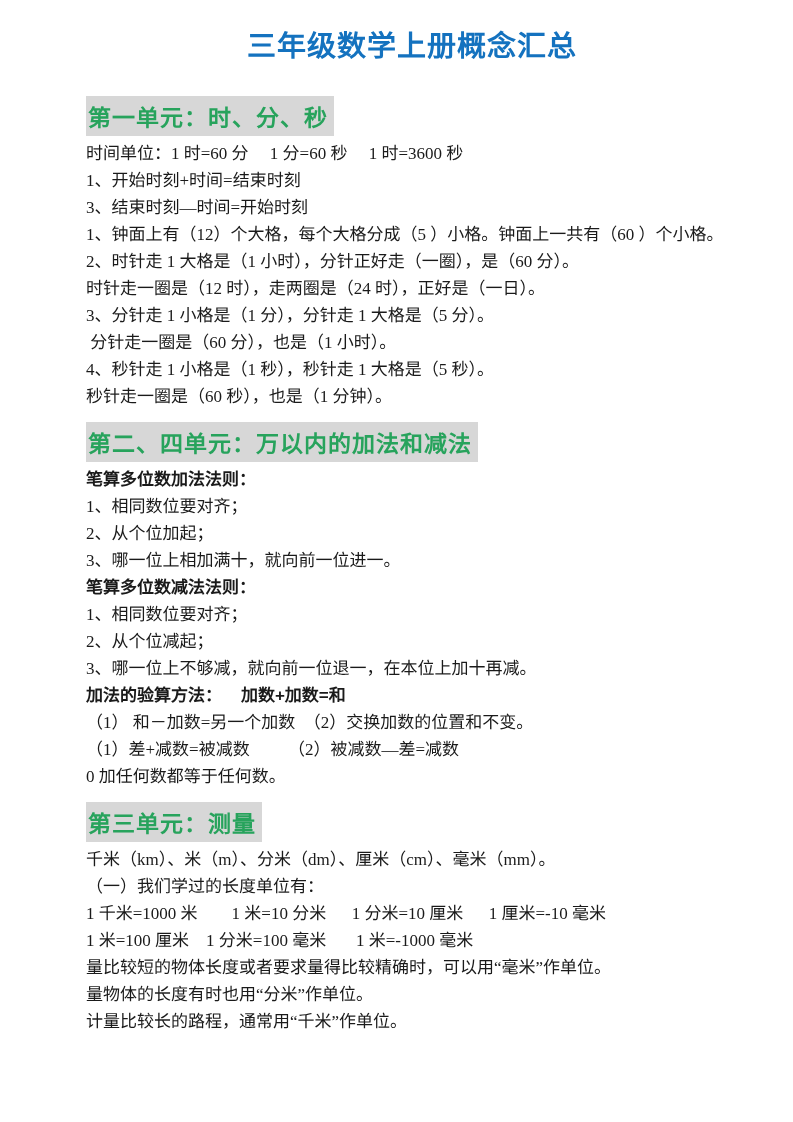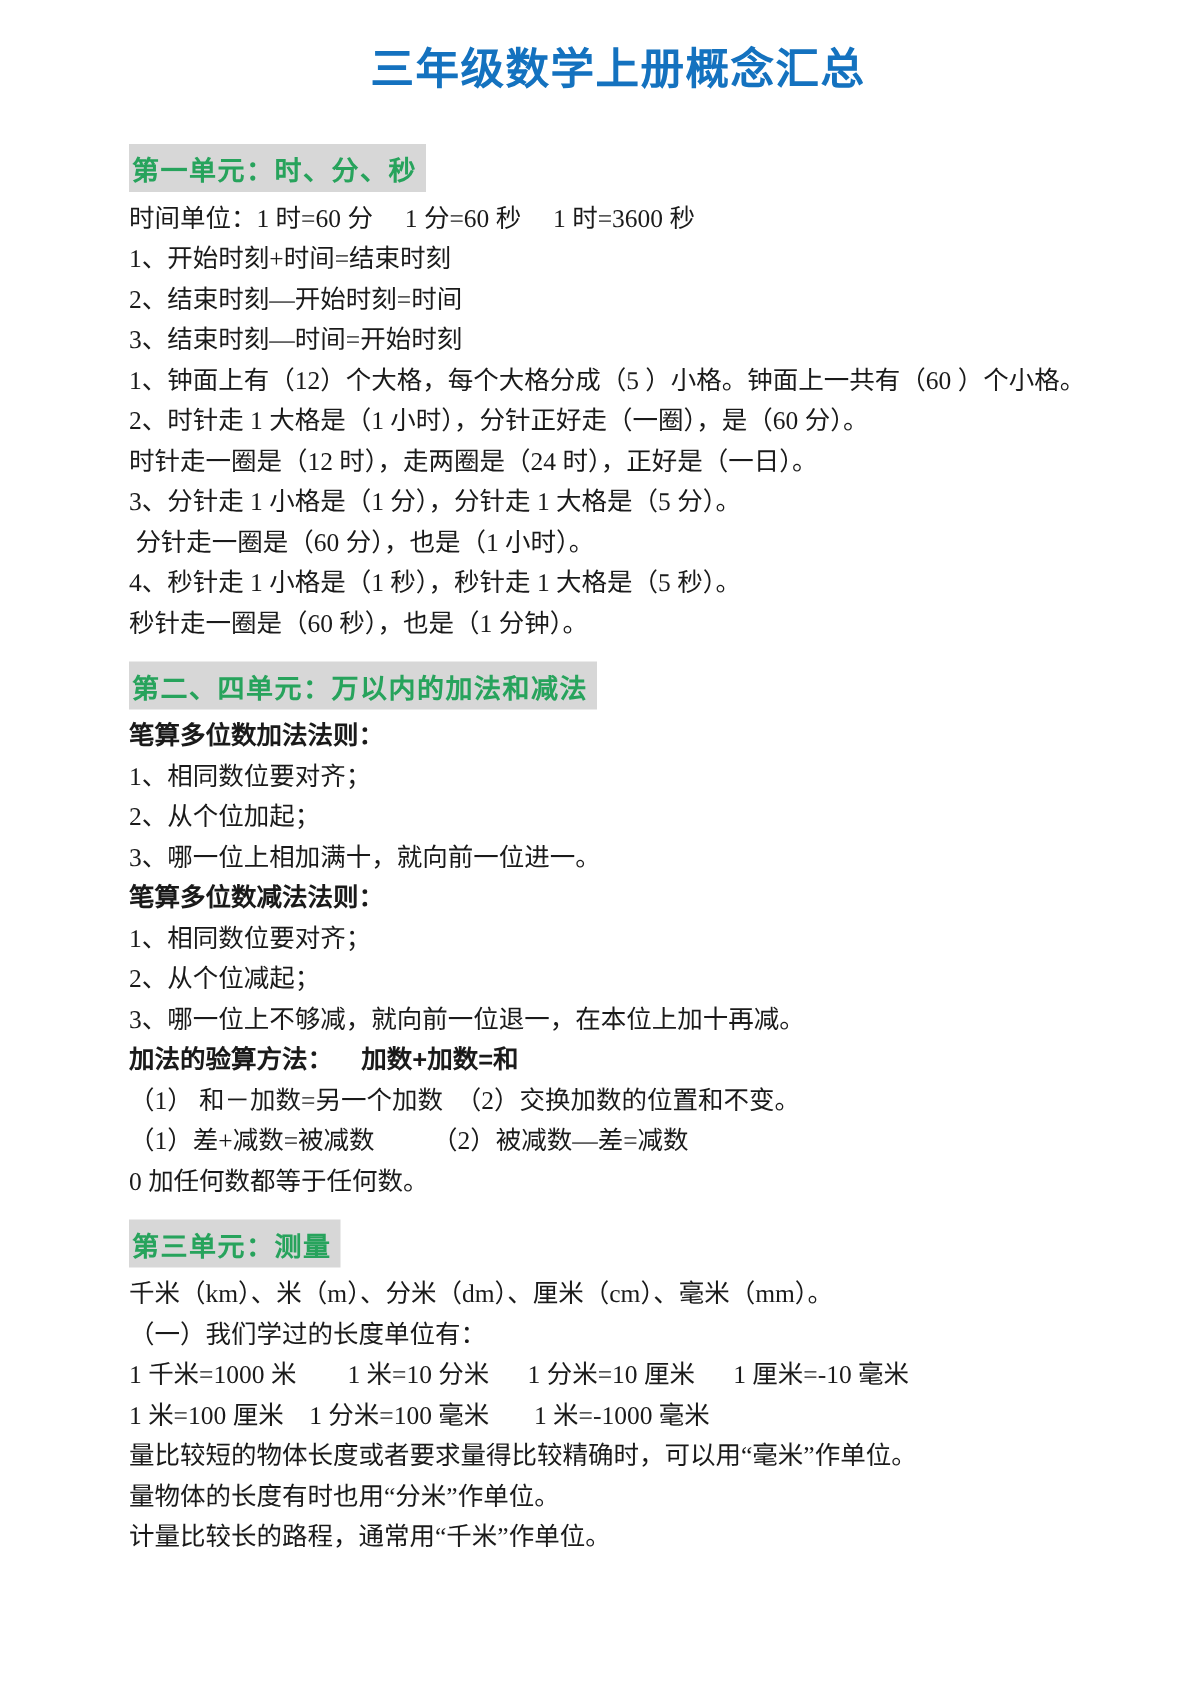--- a/index.html
+++ b/index.html
@@ -34,21 +34,21 @@
   .section{margin:0;}
   .section + .section{margin-top:12px;}
   .section-heading{
     display:inline-block;
     margin:0 0 4px 0;
     padding:3px 6px 3px 2px;
     background:var(--heading-highlight);
     color:var(--heading);
     font-family:"Liberation Sans","DejaVu Sans",sans-serif;
     font-weight:bold;
-    font-size:18px;
+    font-size:23px;
     letter-spacing:1px;
   }
   .line{
     margin:0;
     font-size:17px;
     line-height:27px;
     white-space:pre-wrap;
     color:var(--body-text);
   }
   .line.bold{
@@ -60,21 +60,20 @@
 <body>
 
 <div class="page">
 
   <h1 class="doc-title">三年级数学上册概念汇总</h1>
 
   <div class="section">
     <h2 class="section-heading">第一单元：时、分、秒</h2>
     <p class="line">时间单位：1 时=60 分     1 分=60 秒     1 时=3600 秒</p>
     <p class="line">1、开始时刻+时间=结束时刻</p>
-    <p class="line">2、结束时刻—开始时刻=时间</p>
     <p class="line">3、结束时刻—时间=开始时刻</p>
     <p class="line">1、钟面上有（12）个大格，每个大格分成（5 ）小格。钟面上一共有（60 ）个小格。</p>
     <p class="line">2、时针走 1 大格是（1 小时），分针正好走（一圈），是（60 分）。</p>
     <p class="line">时针走一圈是（12 时），走两圈是（24 时），正好是（一日）。</p>
     <p class="line">3、分针走 1 小格是（1 分），分针走 1 大格是（5 分）。</p>
     <p class="line"> 分针走一圈是（60 分），也是（1 小时）。</p>
     <p class="line">4、秒针走 1 小格是（1 秒），秒针走 1 大格是（5 秒）。</p>
     <p class="line">秒针走一圈是（60 秒），也是（1 分钟）。</p>
   </div>
 

